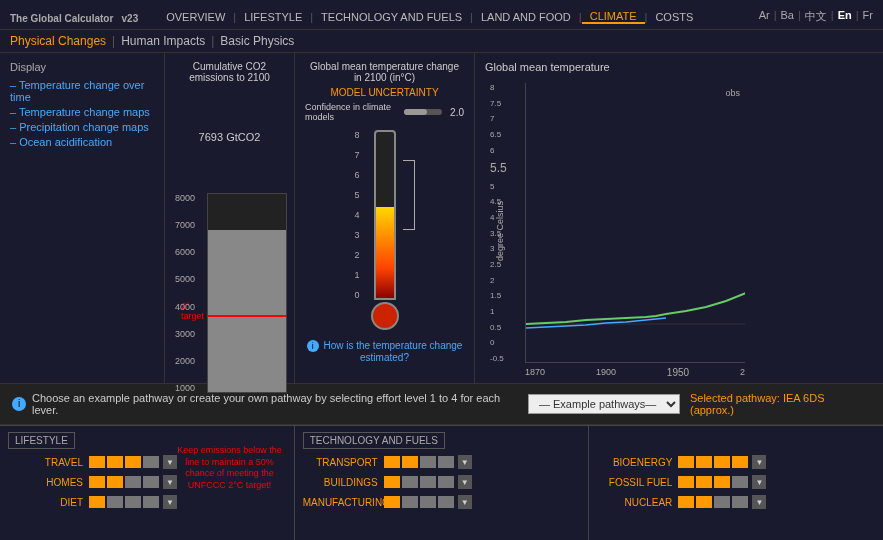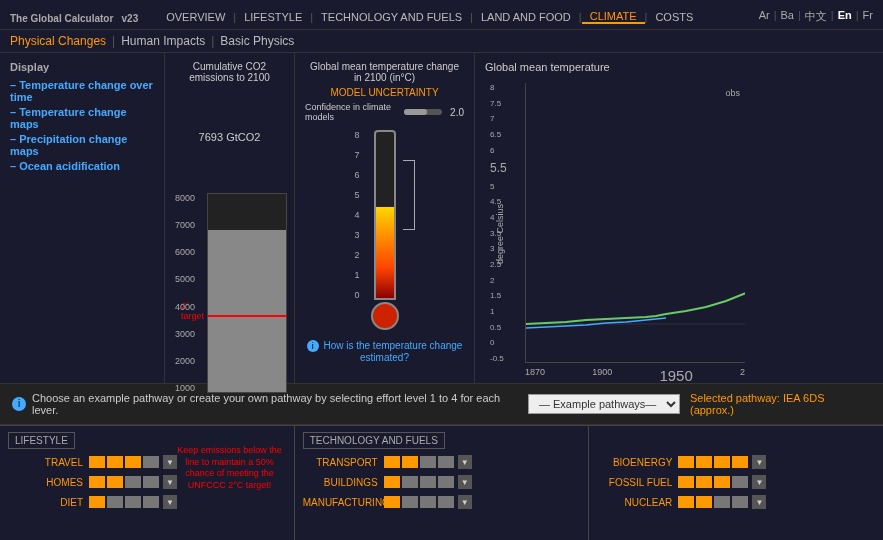--- a/index.html
+++ b/index.html
@@ -21,21 +21,21 @@
     
     #sub-nav { background: #1a1a2e; padding: 4px 10px; border-bottom: 1px solid #333; display: flex; align-items: center; }
     .sub-nav-item { font-size: 12px; color: #f90; cursor: pointer; }
     .sub-nav-item.inactive { color: #bbb; text-align: center; }
     .sub-nav-sep { color: #555; margin: 0 6px; }
 
     
     #main { display: flex; height: 330px; background: #1a1a2e; }
 
     
-    #left-panel { width: 165px; padding: 8px 10px; border-right: 1px solid #333; font-weight: bold; }
+    #left-panel { width: 165px; padding: 8px 10px; border-right: 1px solid #333; }
     #display-label { font-size: 11px; color: #aaa; margin-bottom: 6px; }
     .display-option { font-size: 11px; color: #4af; cursor: pointer; margin-bottom: 3px; }
     .display-option.active { color: #4af; }
     .display-option:before { content: '– '; }
 
     
     #co2-panel { width: 130px; padding: 8px 6px; border-right: 1px solid #333; display: flex; flex-direction: column; align-items: center; gap: 44px; }
     #co2-title { font-size: 10px; color: #ccc; text-align: center; margin-bottom: 4px; }
     #co2-value { font-size: 11px; color: #ccc; text-align: right; margin-bottom: 6px; }
     #co2-chart { position: relative; width: 80px; height: 200px; background: #222; border: 1px solid #444; }
@@ -235,21 +235,21 @@
 
           <polyline points="0,241 20,240 40,239 60,237 80,236 100,235 120,234 130,233 140,231 160,228 180,224 200,218 220,210" fill="none" stroke="#6c6" stroke-width="2"></polyline>
 
           <polyline points="0,245 20,244 40,243 60,242 80,240 100,239 110,238 120,237 130,236 140,235" fill="none" stroke="#4af" stroke-width="1.5"></polyline>
         </svg>
       </div>
 
       <div style="display:flex;justify-content:space-between;width:220px;margin-top:4px;">
         <span style="font-size:9px;color:#aaa;">1870</span>
         <span style="font-size:9px;color:#aaa;">1900</span>
-        <span style="font-size:15px;color:#aaa;">1950</span>
+        <span style="font-size:10px;color:#aaa;">1950</span>
         <span style="font-size:9px;color:#aaa;">2</span>
       </div>
     </div>
   </div>
 </div>
 
 <div id="info-bar">
   <span id="info-bar-icon">i</span>
   <span>Choose an example pathway or create your own pathway by selecting effort level 1 to 4 for each lever.</span>
   <select id="pathway-select">

